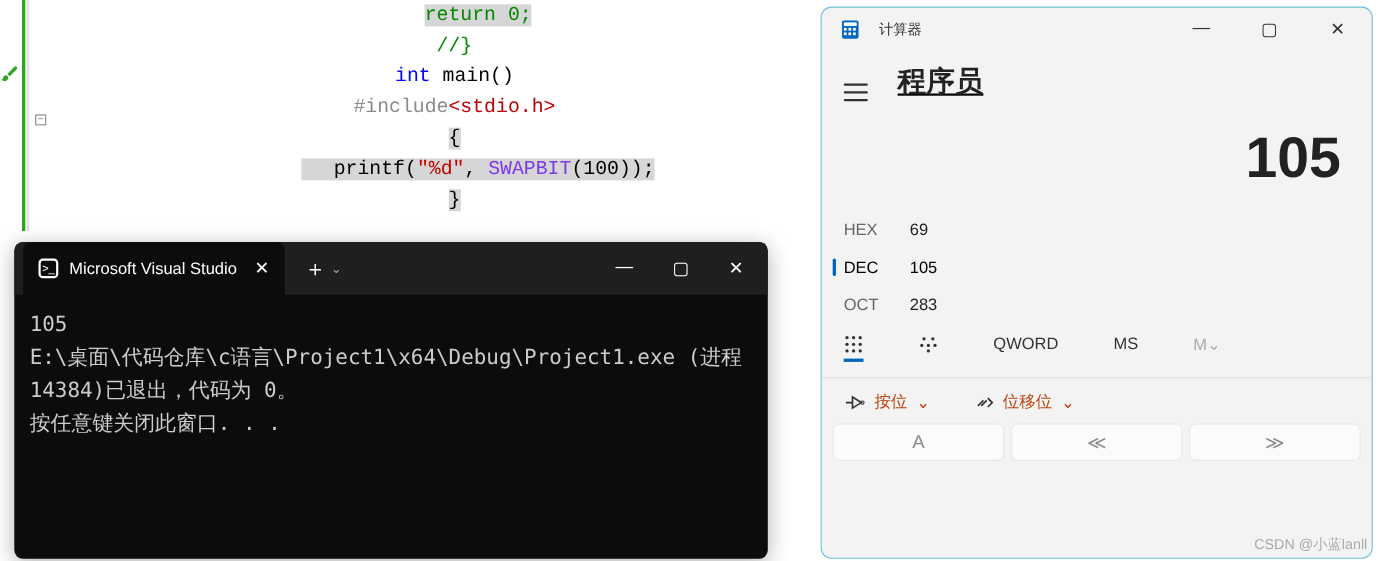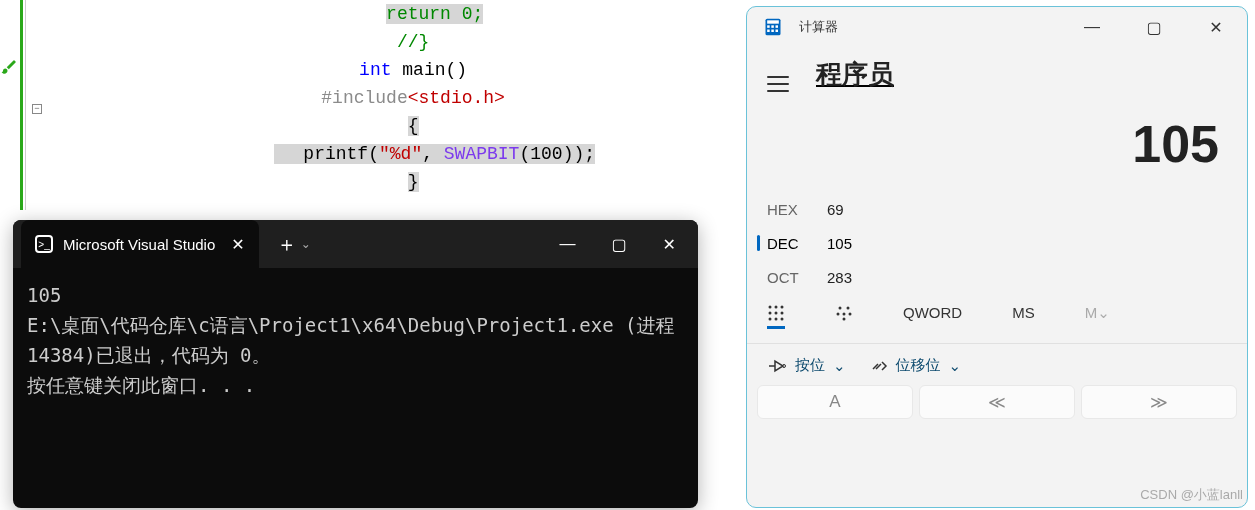--- a/index.html
+++ b/index.html
@@ -48,21 +48,21 @@
 .calc-base-row { display: flex; align-items: center; height: 34px; font-size: 15px; position: relative; }
 .calc-base-row.active::before { content: ""; position: absolute; left: -10px; top: 9px; width: 3px; height: 16px; background: #0067C0; border-radius: 2px; }
 .calc-base-label { width: 60px; color: #666; }
 .calc-base-val { color: #222; }
 .calc-base-row.active .calc-base-label,
 .calc-base-row.active .calc-base-val { color: #000; font-weight: 500; }
 .calc-toolbar { display: flex; padding: 10px 20px 6px 20px; gap: 50px; font-size: 15px; color: #333; }
 .calc-tool-item { display: flex; flex-direction: column; align-items: center; gap: 2px; font-size: 13px; }
 .calc-tool-item.active { border-bottom: 3px solid #0067C0; padding-bottom: 4px; }
 .keypad-dots { width: 18px; height: 18px; }
-.calc-bitops { display: flex; gap: 24px; padding: 12px 20px 10px 20px; font-size: 15px; color: #0c4a6e; border-top: 1px solid #E0E0E0; margin-top: 8px; }
+.calc-bitops { display: flex; gap: 40px; padding: 12px 20px 10px 20px; font-size: 15px; color: #c2410c; border-top: 1px solid #E0E0E0; margin-top: 8px; }
 .bitop { display: flex; align-items: center; gap: 8px; }
 .calc-keys { display: flex; gap: 6px; padding: 0 10px; }
 .calc-key { flex: 1; height: 34px; background: #FBFBFB; border: 1px solid #E8E8E8; border-radius: 6px; display: flex; align-items: center; justify-content: center; font-size: 17px; color: #888; }
 .watermark { position: absolute; right: 12px; bottom: 6px; font-size: 13px; color: rgba(120,120,120,0.6); margin-top: 36px; }
 </style>
 </head>
 <body>
 
 <div class="editor">
   <div class="editor-border"></div>

